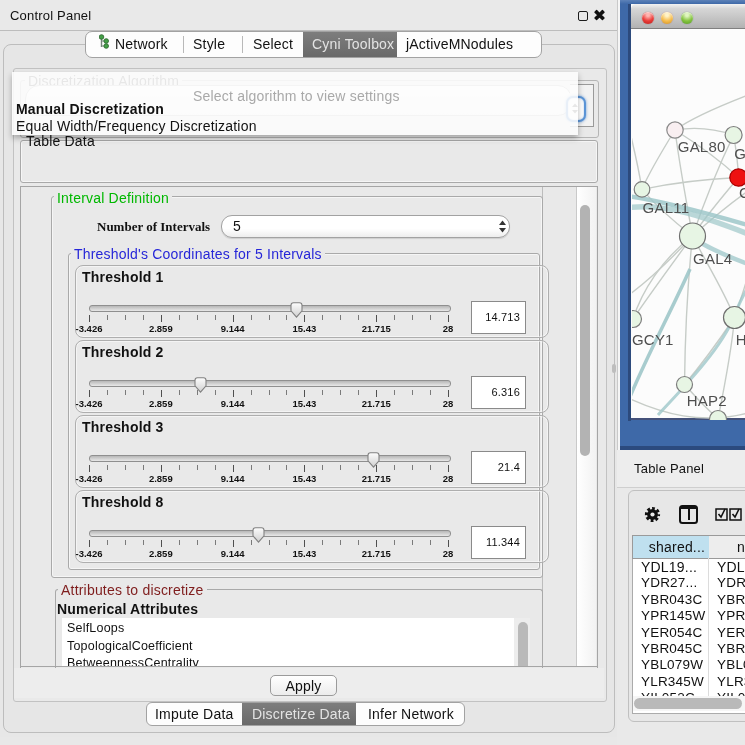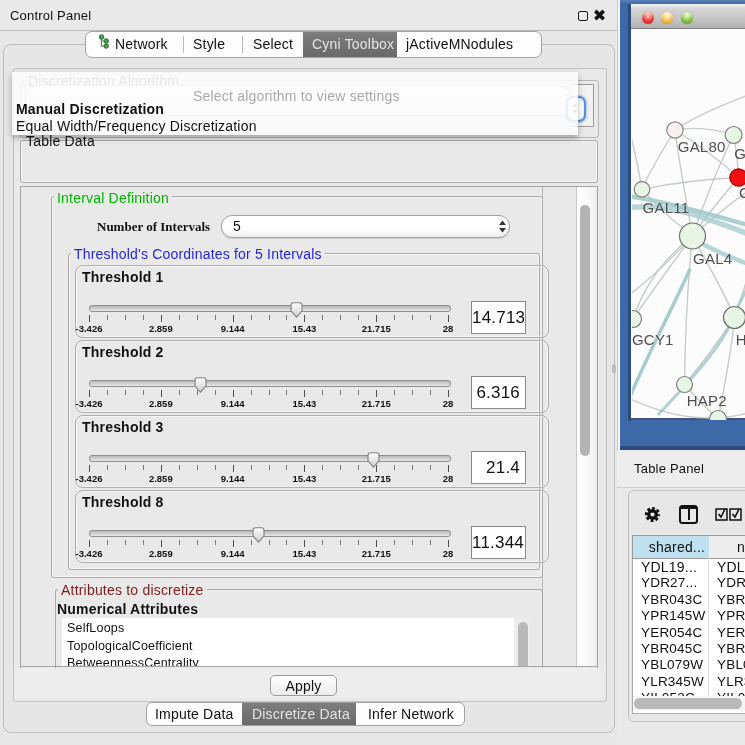--- a/index.html
+++ b/index.html
@@ -19,21 +19,21 @@
   .ttl{position:absolute;left:6px;top:3px;font-weight:bold;}
   .track{position:absolute;left:13px;top:39px;width:360px;height:5px;border:1px solid #8f8f8f;
          border-radius:3px;background:linear-gradient(#b7b7b7,#e8e8e8);}
   .ticks{position:absolute;left:13px;top:49px;width:361px;height:5px;
          background:repeating-linear-gradient(to right,#7a7a7a 0px,#7a7a7a 1px,transparent 1px,transparent 17.952px);}
   .tickmaj{position:absolute;left:13px;top:49px;width:361px;height:7px;
          background:repeating-linear-gradient(to right,#4f4f4f 0px,#4f4f4f 1px,transparent 1px,transparent 71.808px);}
   .slab{position:absolute;top:57px;font-size:9.5px;letter-spacing:0;font-weight:bold;transform:translateX(-50%);}
   .thumb{position:absolute;top:35px;width:17px;height:18px;}
   .val{position:absolute;left:395px;top:35px;width:48px;height:31px;background:#fff;
-       border:1px solid #8a8a8a;text-align:right;padding-right:5px;line-height:31px;font-size:17px;}
+       border:1px solid #8a8a8a;text-align:right;padding-right:5px;line-height:31px;font-size:11px;}
 </style></head>
 <body>
 <div id="app">
 
 <div class="abs" style="left:0;top:0;width:617px;height:737px;background:#e7e7e7;border-right:1px solid #c9c9c9;"></div>
 <div class="abs" style="left:0;top:0;width:617px;height:30px;background:#e9e9e9;border-bottom:1px solid #bdbdbd;"></div>
 <div class="abs" style="left:10px;top:8px;font-size:13px;">Control Panel</div>
 <div class="abs" style="left:578px;top:11px;width:8px;height:8px;border:1.6px solid #1c1c1c;border-radius:2px;"></div>
 <svg class="abs" style="left:593px;top:9px;" width="13" height="14" viewBox="0 0 13 14">
  <path d="M2 3.2 L3.6 1.6 L6.5 4.5 L9.4 1.6 L11 3.2 L8.1 6.1 L11 9 L9.4 10.6 L6.5 7.7 L3.6 10.6 L2 9 L4.9 6.1 Z" fill="#111" stroke="#111" stroke-width="1.4" stroke-linejoin="round"></path>

